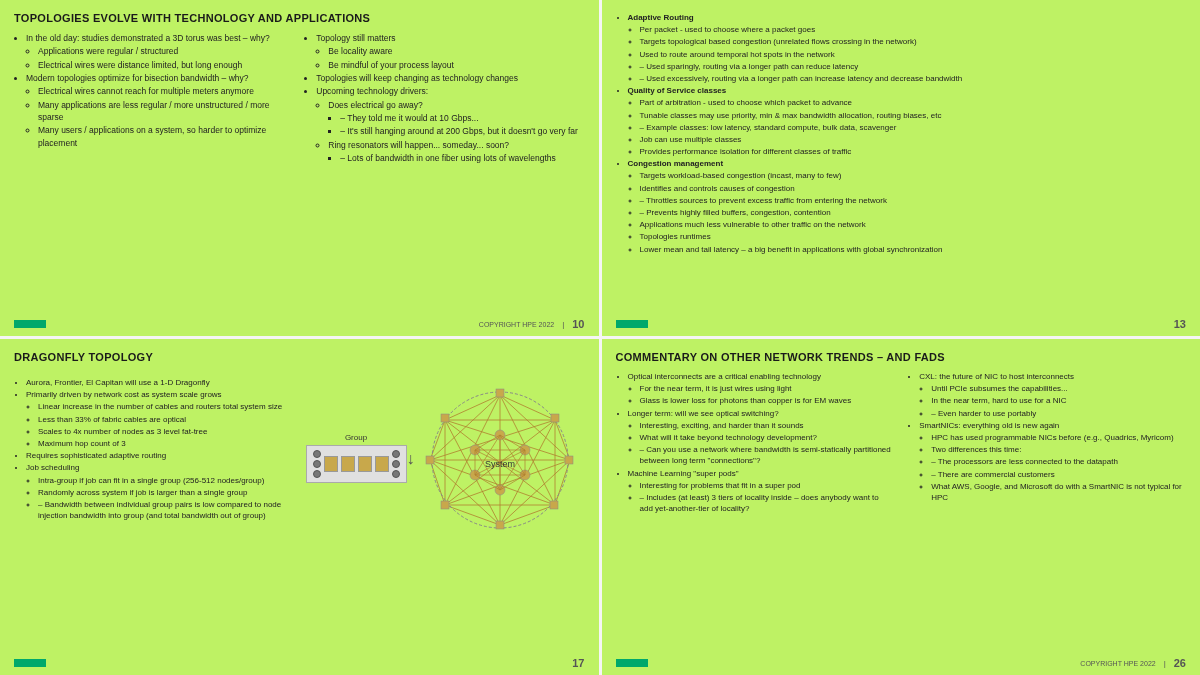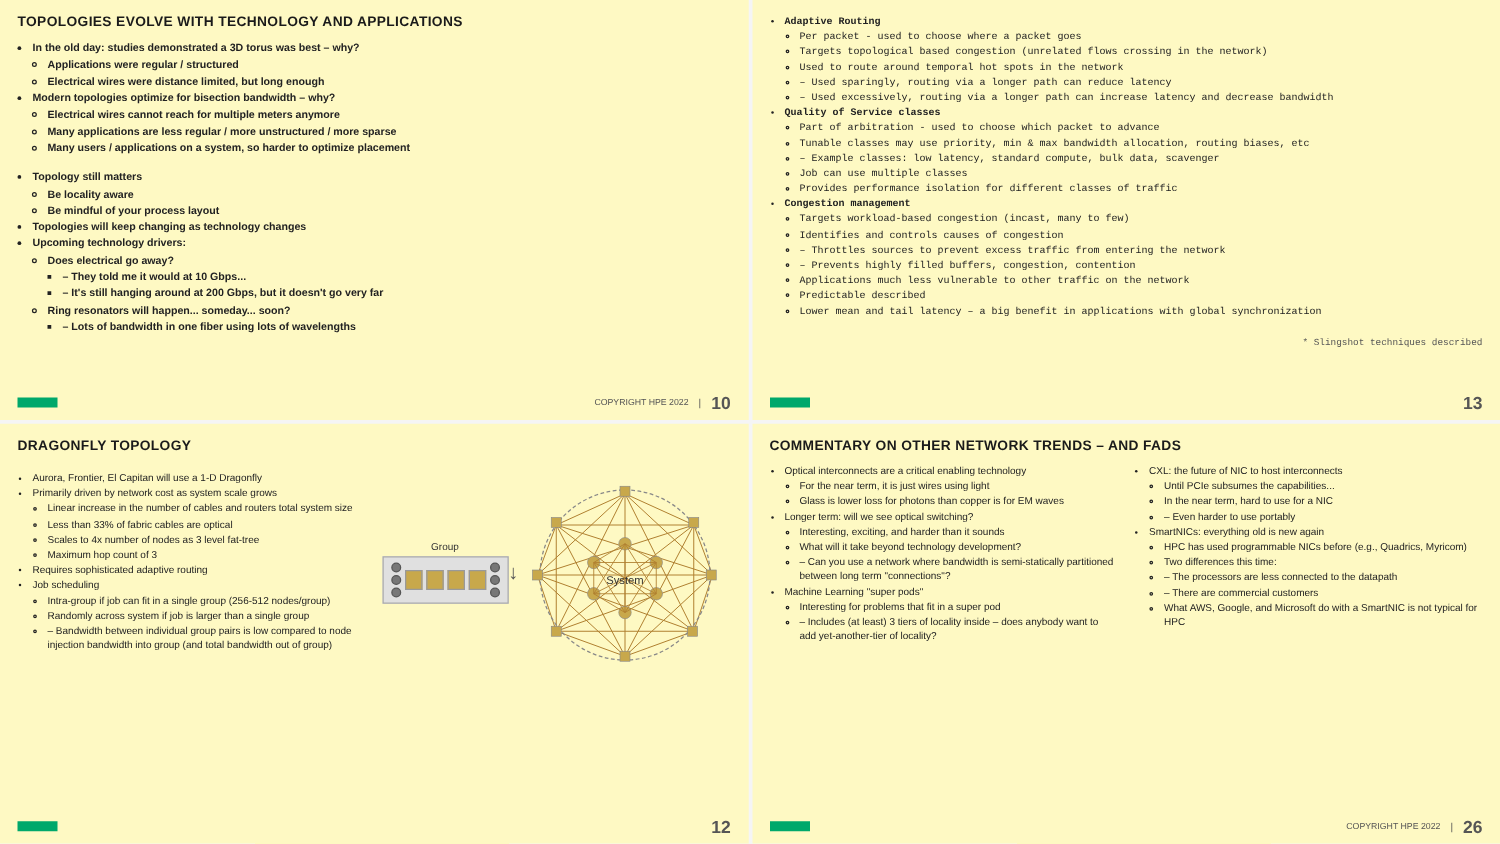--- a/index.html
+++ b/index.html
@@ -9,21 +9,21 @@
       background: #f5f5f5;
       font-family: Arial, sans-serif;
       font-size: 9px;
       color: #222;
       display: grid;
       grid-template-columns: 1fr 1fr;
       grid-template-rows: 1fr 1fr;
       gap: 3px;
     }
     .panel {
-      background: #fef9c3;
+      background: #bef264;
       padding: 12px 14px 10px 14px;
       position: relative;
       overflow: hidden;
     }
     .panel-title {
       font-size: 11px;
       font-weight: 900;
       text-transform: uppercase;
       color: #1a1a1a;
       margin-bottom: 8px;
@@ -43,37 +43,37 @@
       background: #00a86b;
     }
     .footer-divider {
       display: flex;
       align-items: center;
       gap: 8px;
       font-size: 8px;
       color: #555;
     }
     .footer-divider span { color: #555; }
-    .footer-num { font-weight: bold; font-size: 14px; }
+    .footer-num { font-weight: bold; font-size: 11px; }
 
     
     .panel-content {
       display: flex;
       gap: 10px;
       font-size: 8.5px;
       line-height: 1.45;
     }
     .col { flex: 1; }
 
     ul { padding-left: 12px; }
     ul li { margin-bottom: 1px; }
     ul li ul { margin-top: 1px; }
 
     
-    #panel-top-left .panel-content { flex-direction: column; font-weight: bold; }
+    #panel-top-left .panel-content { flex-direction: row; }
     #panel-top-right .panel-content { flex-direction: column; }
 
     
     .dragonfly-area {
       display: flex;
       gap: 8px;
     }
     .dragonfly-text { flex: 1.1; }
     .dragonfly-diagram {
       flex: 0.9;
@@ -150,21 +150,21 @@
     <div class="footer-bar"></div>
     <div class="footer-divider">
       <span class="copyright-text">COPYRIGHT HPE 2022</span>
       <span>|</span>
       <span class="footer-num">10</span>
     </div>
   </div>
 </div>
 
 <div class="panel" id="panel-top-right">
-  <div class="panel-content" style="flex-direction:column;font-family:Liberation Mono, monospace;">
+  <div class="panel-content" style="flex-direction:row;">
     <ul style="font-size:8px; line-height:1.4;">
       <li><strong>Adaptive Routing</strong>
         <ul>
           <li>Per packet - used to choose where a packet goes</li>
           <li>Targets topological based congestion (unrelated flows crossing in the network)</li>
           <li>Used to route around temporal hot spots in the network</li>
           <li>– Used sparingly, routing via a longer path can reduce latency</li>
           <li>– Used excessively, routing via a longer path can increase latency and decrease bandwidth</li>
         </ul>
       </li>
@@ -177,26 +177,25 @@
           <li>Provides performance isolation for different classes of traffic</li>
         </ul>
       </li>
       <li><strong>Congestion management</strong>
         <ul>
           <li>Targets workload-based congestion (incast, many to few)</li>
           <li>Identifies and controls causes of congestion</li>
           <li>– Throttles sources to prevent excess traffic from entering the network</li>
           <li>– Prevents highly filled buffers, congestion, contention</li>
           <li>Applications much less vulnerable to other traffic on the network</li>
-          <li>Predictable described</li>
+          <li>Topologies runtimes</li>
           <li>Lower mean and tail latency – a big benefit in applications with global synchronization</li>
         </ul>
       </li>
     </ul>
-    <div style="margin-top:4px; font-size:7.5px; color:#555; text-align:right;">* Slingshot techniques described</div>
   </div>
   <div class="panel-footer">
     <div class="footer-bar"></div>
     <div class="footer-divider">
       <span class="footer-num">13</span>
     </div>
   </div>
 </div>
 
 <div class="panel" id="panel-bottom-left">
@@ -317,21 +316,21 @@
           <line x1="85" y1="115" x2="60" y2="75"></line>
         </g>
 
         <text x="85" y="92" text-anchor="middle" font-size="9" fill="#333" font-family="Arial">System</text>
       </svg>
     </div>
   </div>
   <div class="panel-footer">
     <div class="footer-bar"></div>
     <div class="footer-divider">
-      <span class="footer-num">12</span>
+      <span class="footer-num">17</span>
     </div>
   </div>
 </div>
 
 <div class="panel" id="panel-bottom-right">
   <div class="panel-title">COMMENTARY ON OTHER NETWORK TRENDS – AND FADS</div>
   <div class="commentary-cols">
     <div class="commentary-col">
       <ul style="font-size:8px; line-height:1.4;">
         <li>Optical interconnects are a critical enabling technology

